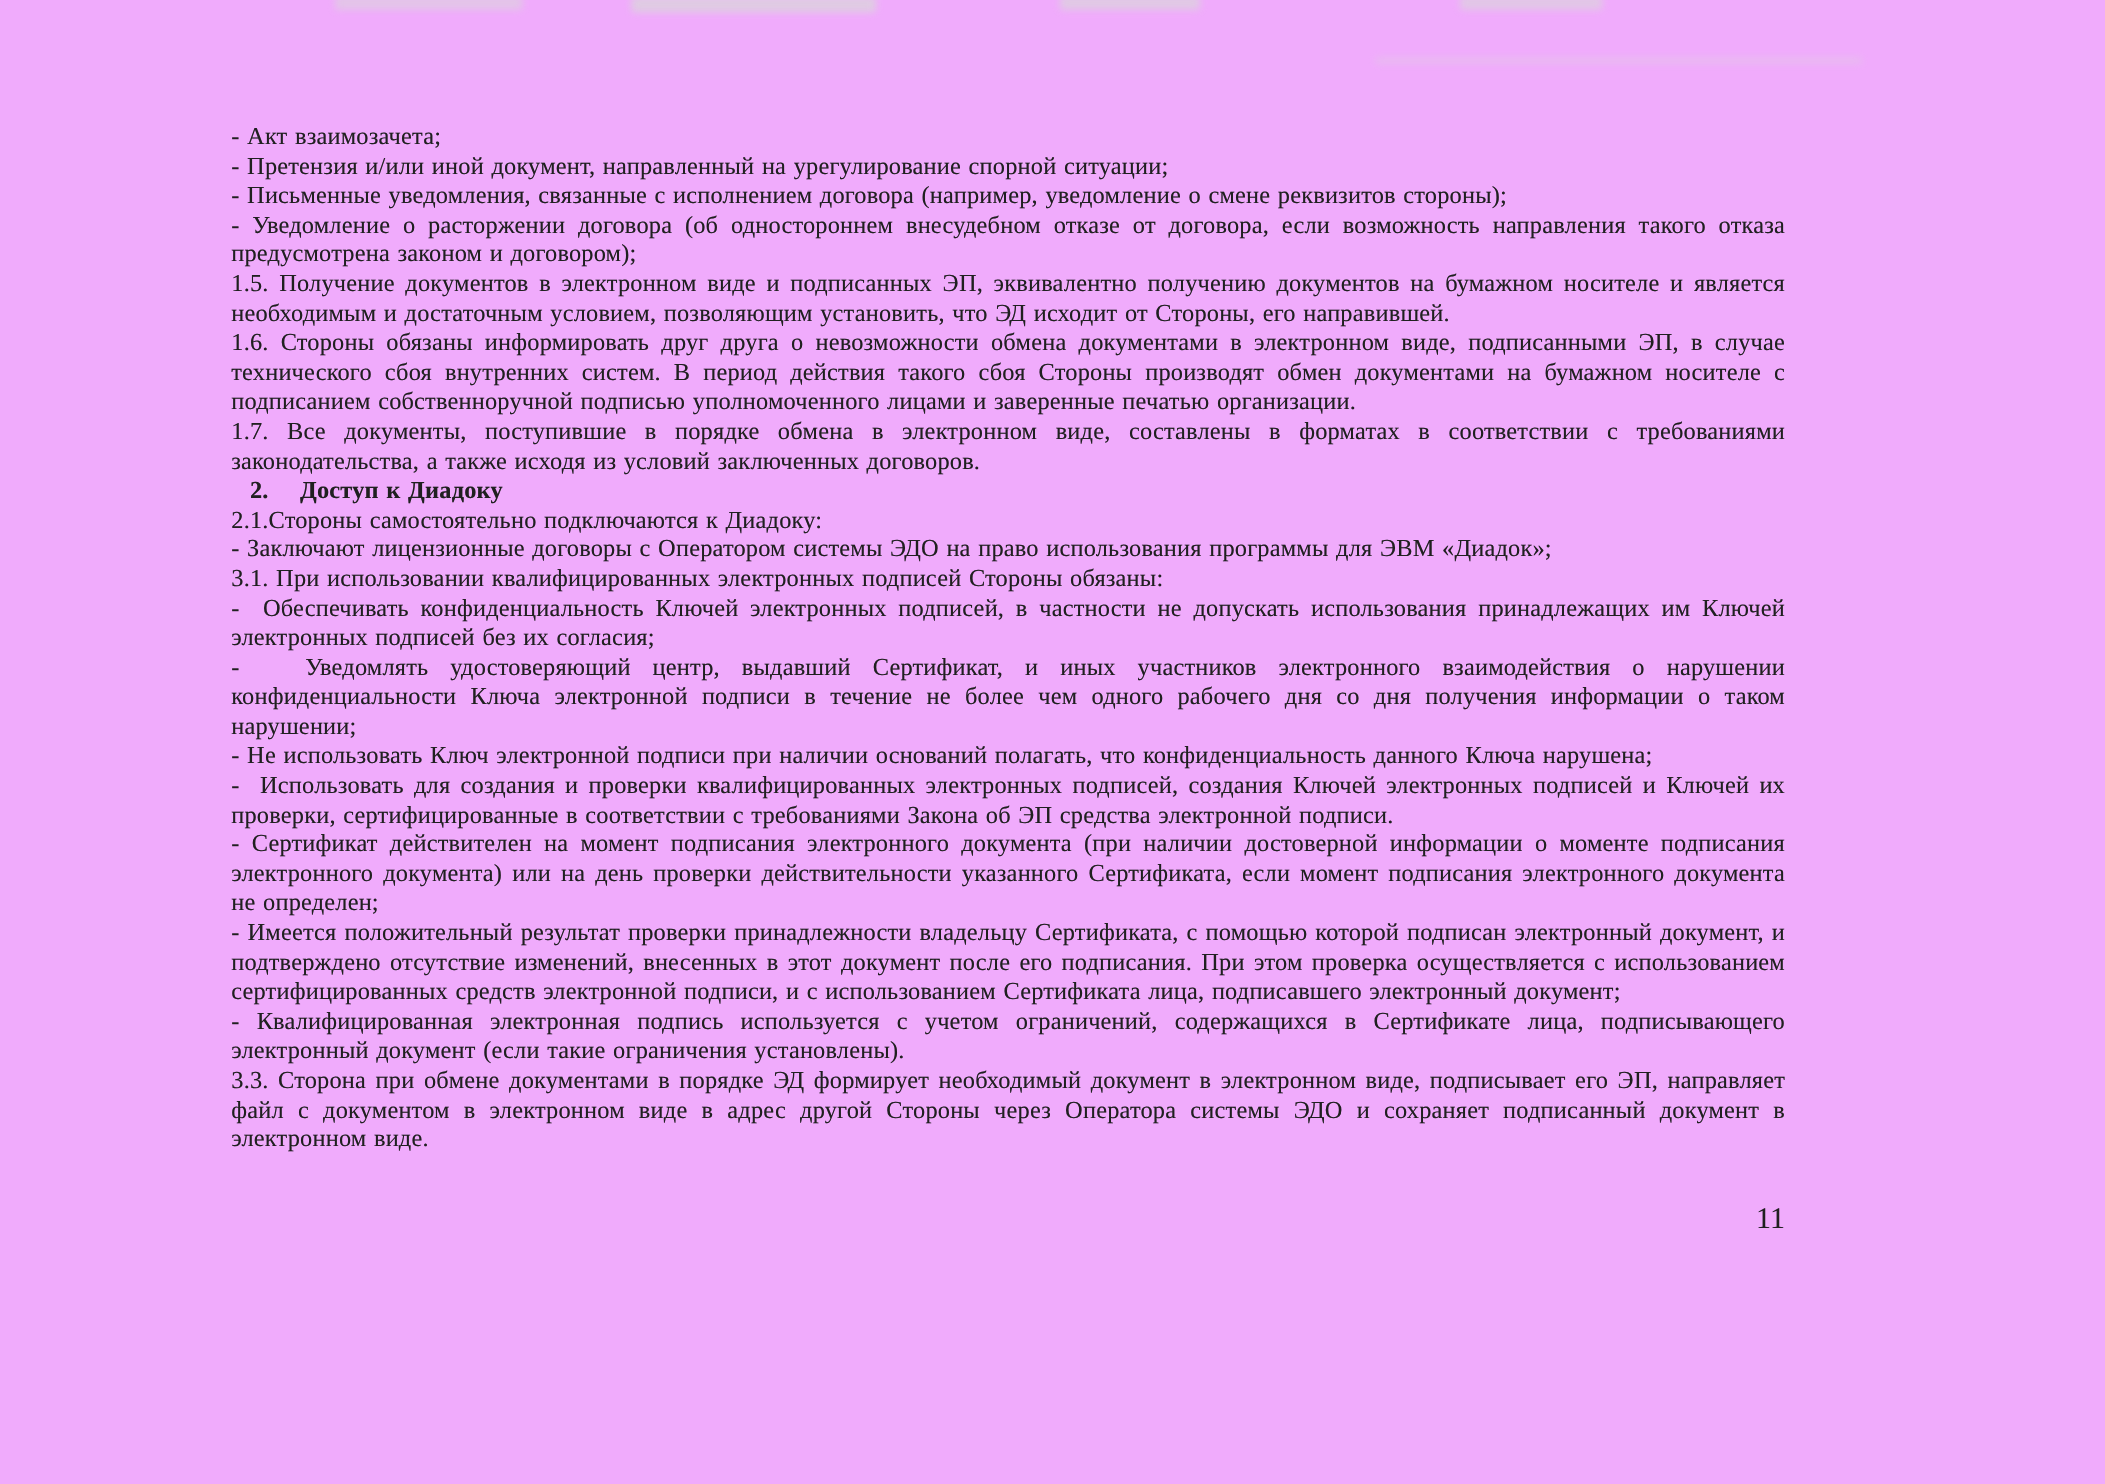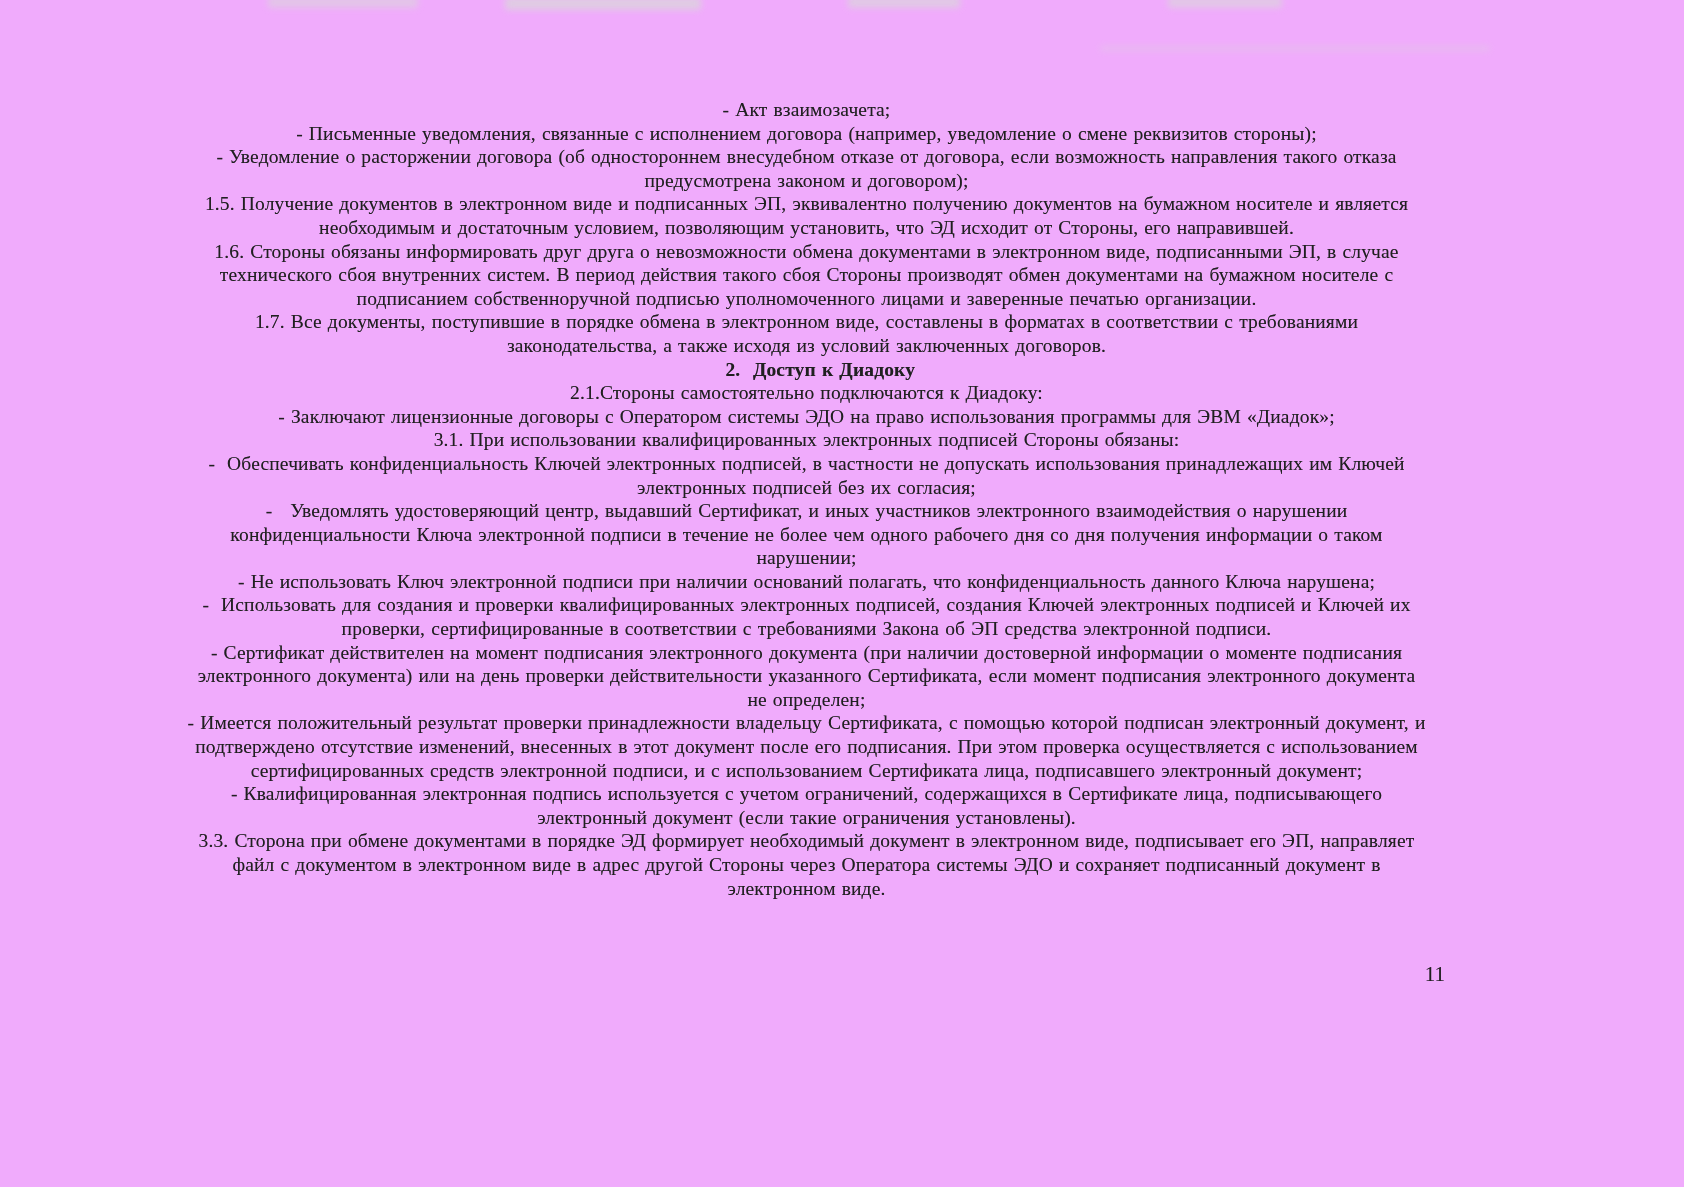--- a/index.html
+++ b/index.html
@@ -39,56 +39,57 @@
     top: 98px;
     width: 1243px;
     color: #202020;
     font-size: 19.5px;
     line-height: 23.6px;
     letter-spacing: .15px;
     word-spacing: 1px;
     text-align: justify;
     text-shadow: 0 0 .5px rgba(32,32,32,.35);
   }
-  .content p { margin: 0; text-align: center; }
+  .content p { margin: 0; }
   .h2 {
     font-weight: bold;
     text-align: left;
     padding-left: 15px;
   }
   .h2 .h2-num { display: inline-block; min-width: 40px; }
   .h3 {
     font-weight: bold;
     text-align: left;
     margin-top: 42px !important;
   }
   .page-number {
     position: absolute;
-    left: 202px;
+    left: 185px;
     top: 962px;
     width: 1243px;
     text-align: right;
     color: #202020;
-    font-size: 21px;
+    font-size: 24px;
     text-shadow: 0 0 .5px rgba(32,32,32,.35);
   }
 </style>
 </head>
 <body>
 
 <div class="page">
 
   <div class="artifact sm1"></div>
   <div class="artifact sm2"></div>
   <div class="artifact sm3"></div>
   <div class="artifact sm4"></div>
   <div class="artifact sm5"></div>
 
   <div class="content">
     <p>- Акт взаимозачета;</p>
+    <p>- Претензия и/или иной документ, направленный на урегулирование спорной ситуации;</p>
     <p>- Письменные уведомления, связанные с исполнением договора (например, уведомление о смене реквизитов стороны);</p>
     <p>- Уведомление о расторжении договора (об одностороннем внесудебном отказе от договора, если возможность направления такого отказа предусмотрена законом и договором);</p>
     <p>1.5. Получение документов в электронном виде и подписанных ЭП, эквивалентно получению документов на бумажном носителе и является необходимым и достаточным условием, позволяющим установить, что ЭД исходит от Стороны, его направившей.</p>
     <p>1.6. Стороны обязаны информировать друг друга о невозможности обмена документами в электронном виде, подписанными ЭП, в случае технического сбоя внутренних систем. В период действия такого сбоя Стороны производят обмен документами на бумажном носителе с подписанием собственноручной подписью уполномоченного лицами и заверенные печатью организации.</p>
     <p>1.7. Все документы, поступившие в порядке обмена в электронном виде, составлены в форматах в соответствии с требованиями законодательства, а также исходя из условий заключенных договоров.</p>
 
     <p class="h2"><span class="h2-num">2.</span><span>Доступ к Диадоку</span></p>
 
     <p>2.1.Стороны самостоятельно подключаются к Диадоку:</p>
     <p>- Заключают лицензионные договоры с Оператором системы ЭДО на право использования программы для ЭВМ «Диадок»;</p>

